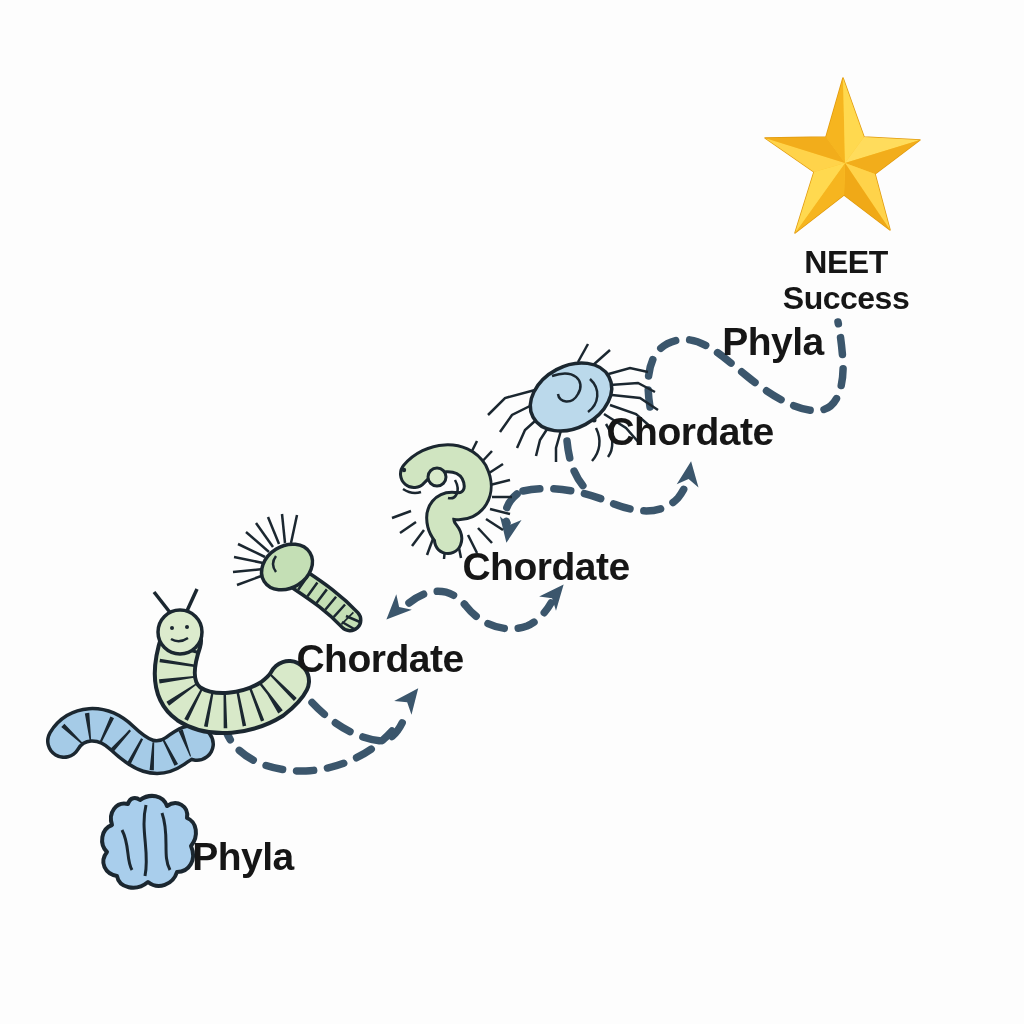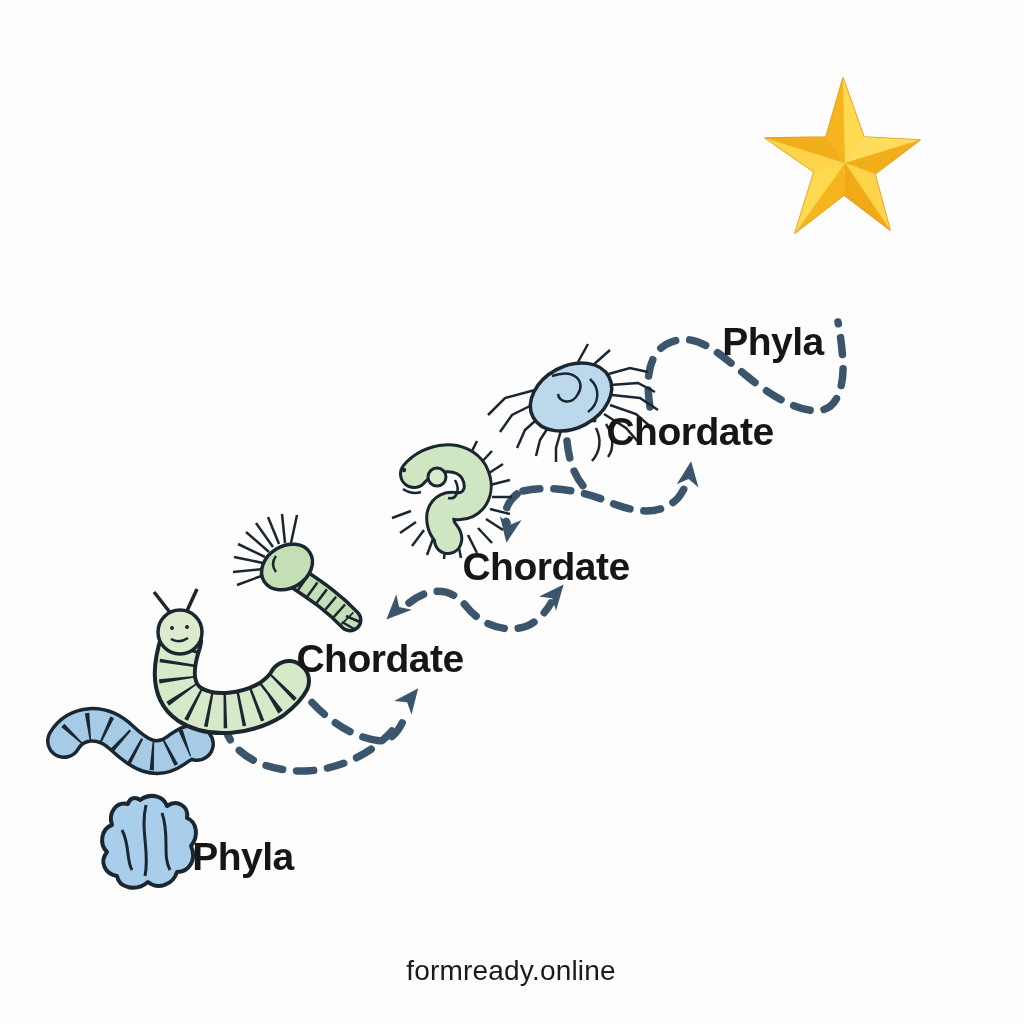--- a/index.html
+++ b/index.html
@@ -157,15 +157,18 @@
       <polygon points="845,163 765,138 826,137" fill="#F2AD1B"></polygon>
     </g>
   </svg>
 
   <div class="lbl" style="left:243px;top:857px;">Phyla</div>
   <div class="lbl" style="left:380px;top:659px;">Chordate</div>
   <div class="lbl" style="left:546px;top:567px;">Chordate</div>
   <div class="lbl" style="left:690px;top:432px;">Chordate</div>
   <div class="lbl" style="left:773px;top:342px;">Phyla</div>
 
+  <div class="lbl big" style="left:846px;top:280px;">
+    <div>NEET</div>
+    <div>Success</div>
+  </div>
 
-  <div class="watermark" style="left:511px;top:971px;">formready.online</div>
 </div>
 
 </body></html>

